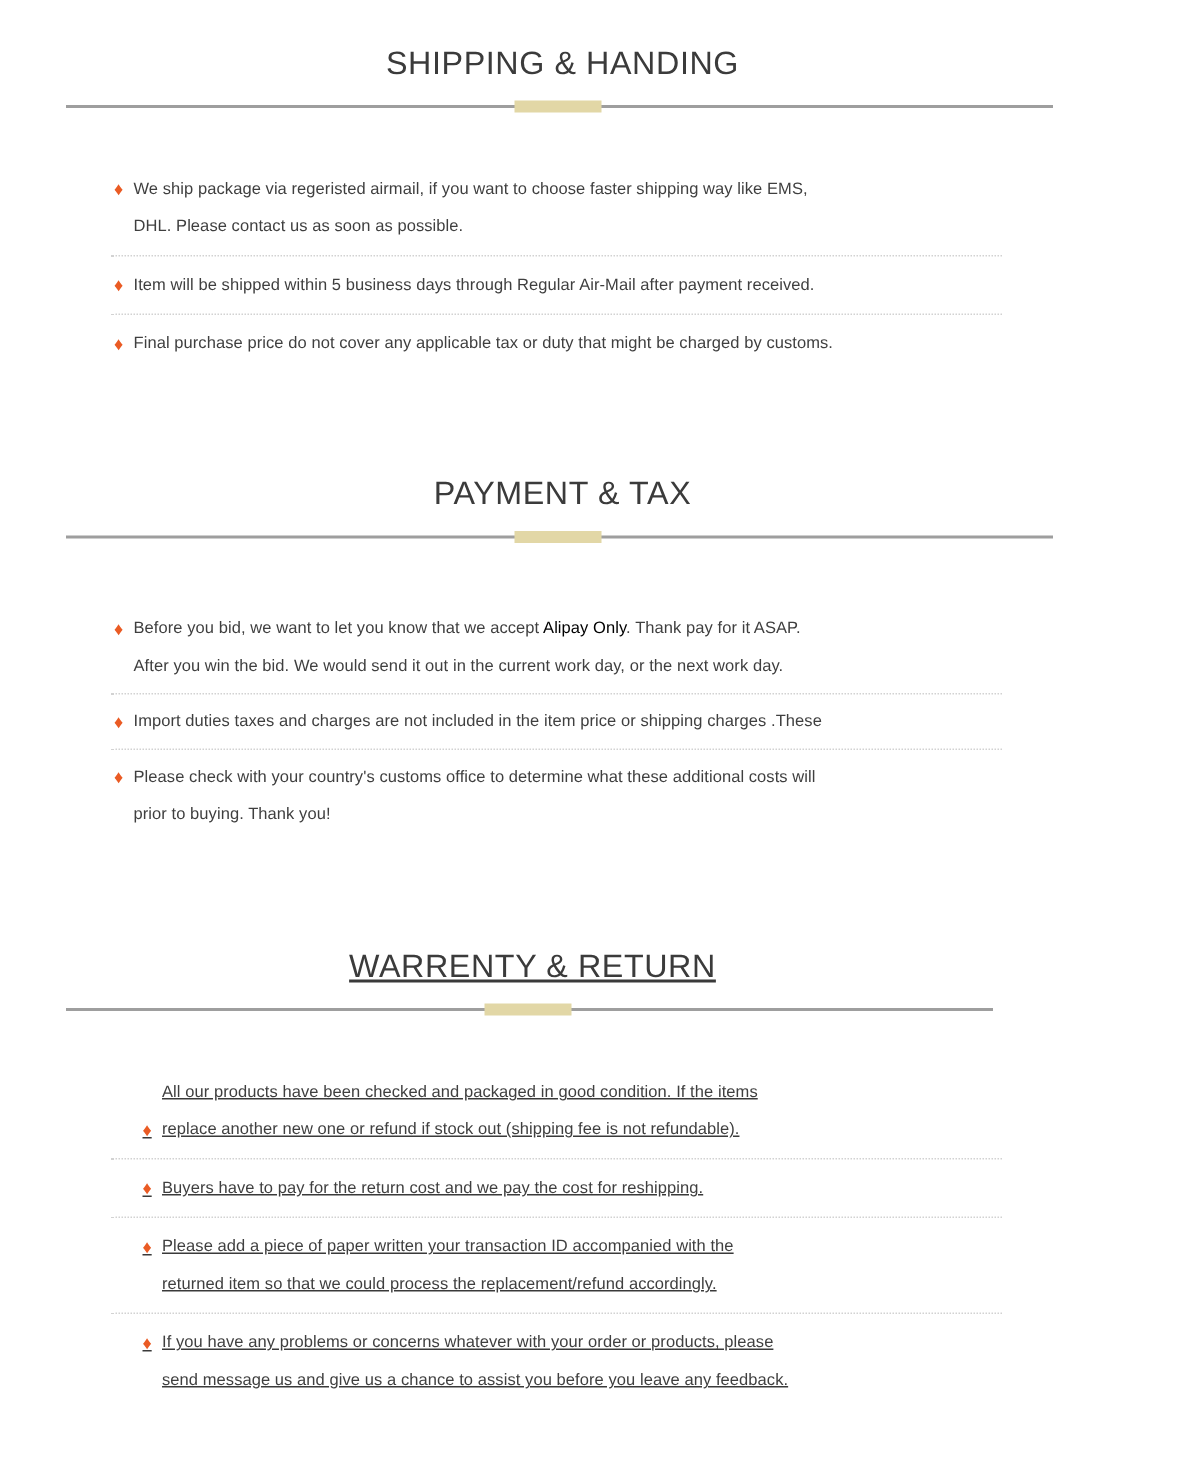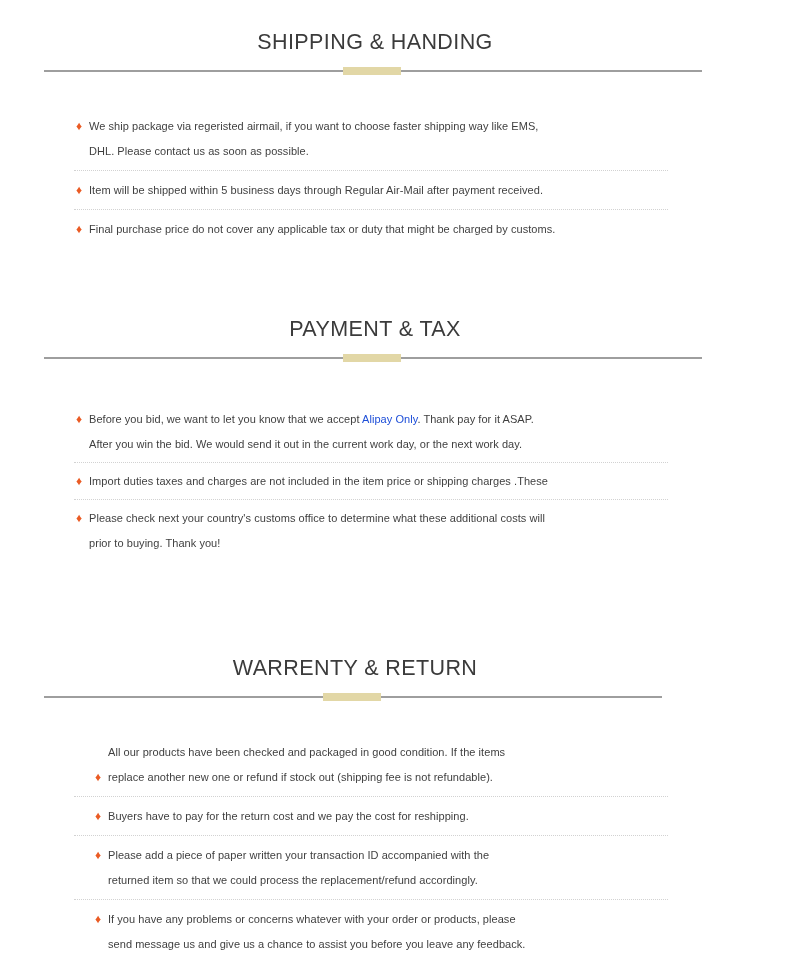--- a/index.html
+++ b/index.html
@@ -84,21 +84,21 @@
     user-select: none;
   }
   .bullet-text {
     flex: 1 1 auto;
     font-size: 11px;
     line-height: 25px;
     color: #3f3f3f;
     letter-spacing: 0.05px;
   }
   .bullet-text .line { display: block; white-space: pre; }
-  .accent-red { color: #1d4ed8; }
+  .accent-red { color: #000000; }
 
   .sep {
     height: 0;
     border-top: 1px dotted #d2d2d2;
   }
 
   
   #sec-shipping { position: absolute; left: 0; top: 30px; width: 790px; }
   #sec-shipping .bullets { margin-top: 38px; }
   #sec-shipping .bullet-row { padding-left: 76px; padding-right: 92px; }
@@ -107,21 +107,21 @@
   #sec-shipping .b1 { margin-bottom: 0; }
 
   
   #sec-payment { position: absolute; left: 0; top: 317px; width: 790px; }
   #sec-payment .bullets { margin-top: 44px; }
   #sec-payment .bullet-row { padding-left: 76px; padding-right: 92px; }
   #sec-payment .bullet-marker { margin-top: 6px; }
   #sec-payment .sep { margin: 5px 0 6px 74px; width: 594px; }
 
   
-  #sec-warranty { position: absolute; left: 0; top: 656px; width: 750px; }
+  #sec-warranty { position: absolute; left: 0; top: 632px; width: 750px; text-decoration: underline; }
   #sec-warranty .bullets { margin-top: 38px; }
   #sec-warranty .bullet-row { padding-left: 95px; padding-right: 80px; }
   #sec-warranty .bullet-marker { margin-top: 6px; }
   #sec-warranty .sep { margin: 6px 0 7px 74px; width: 594px; }
   
   #sec-warranty .b-first .bullet-marker { margin-top: 31px; }
 </style>
 </head>
 <body>
 
@@ -189,21 +189,21 @@
           <span class="bullet-text">
             <span class="line">Import duties taxes and charges are not included in the item price or shipping charges .These</span>
           </span>
         </div>
       </li>
       <li class="sep"></li>
       <li class="bullet-item">
         <div class="bullet-row">
           <span class="bullet-marker">♦</span>
           <span class="bullet-text">
-            <span class="line">Please check next your country's customs office to determine what these additional costs will</span>
+            <span class="line">Please check with your country's customs office to determine what these additional costs will</span>
             <span class="line">prior to buying. Thank you!</span>
           </span>
         </div>
       </li>
     </ul>
   </section>
 
   <section class="section" id="sec-warranty">
     <h2 class="section-title">WARRENTY &amp; RETURN</h2>
     <div class="title-rule">

